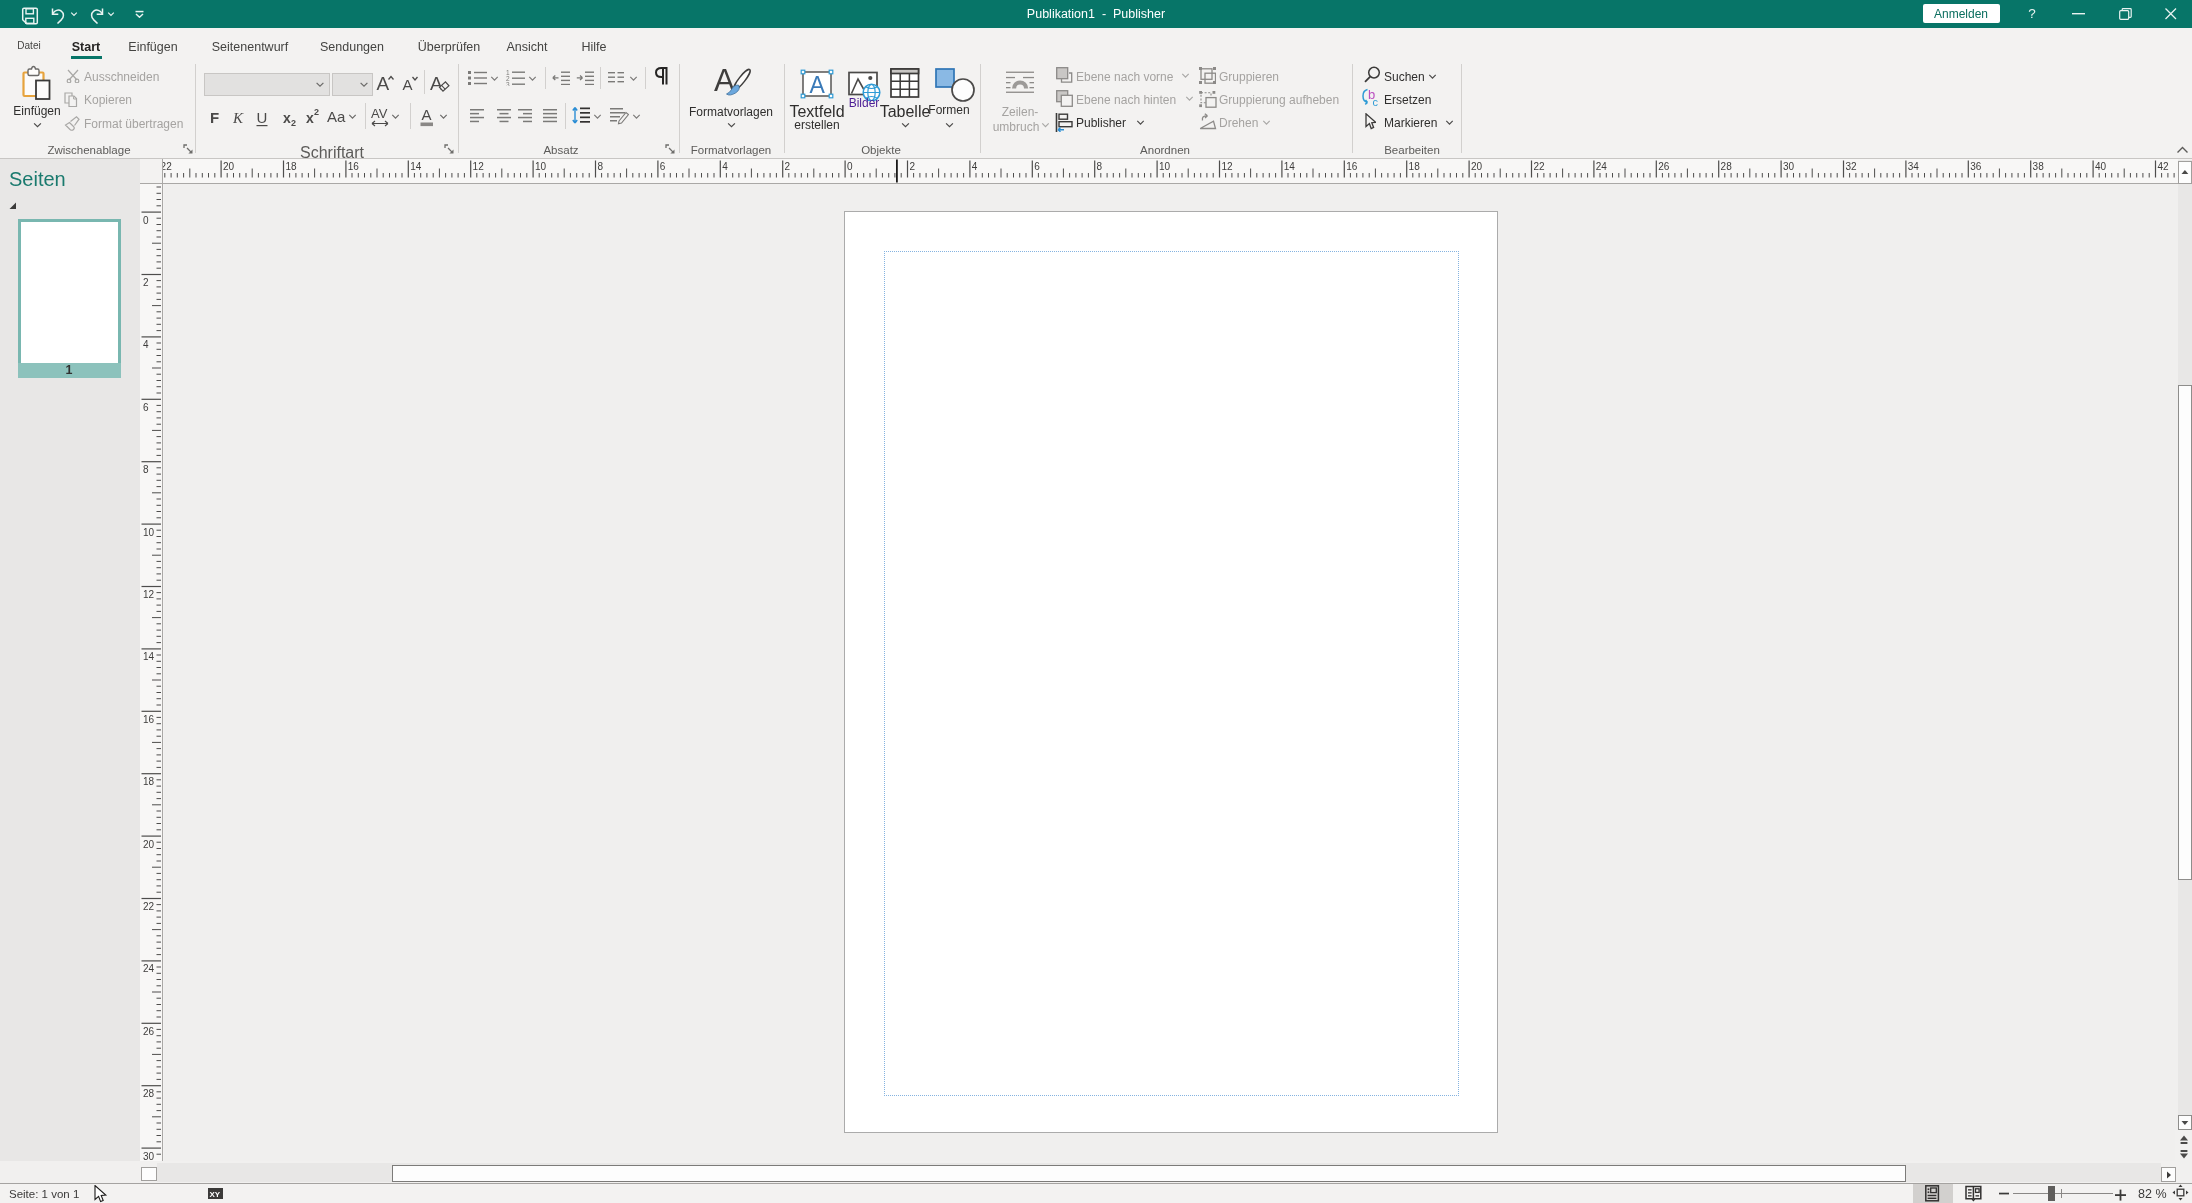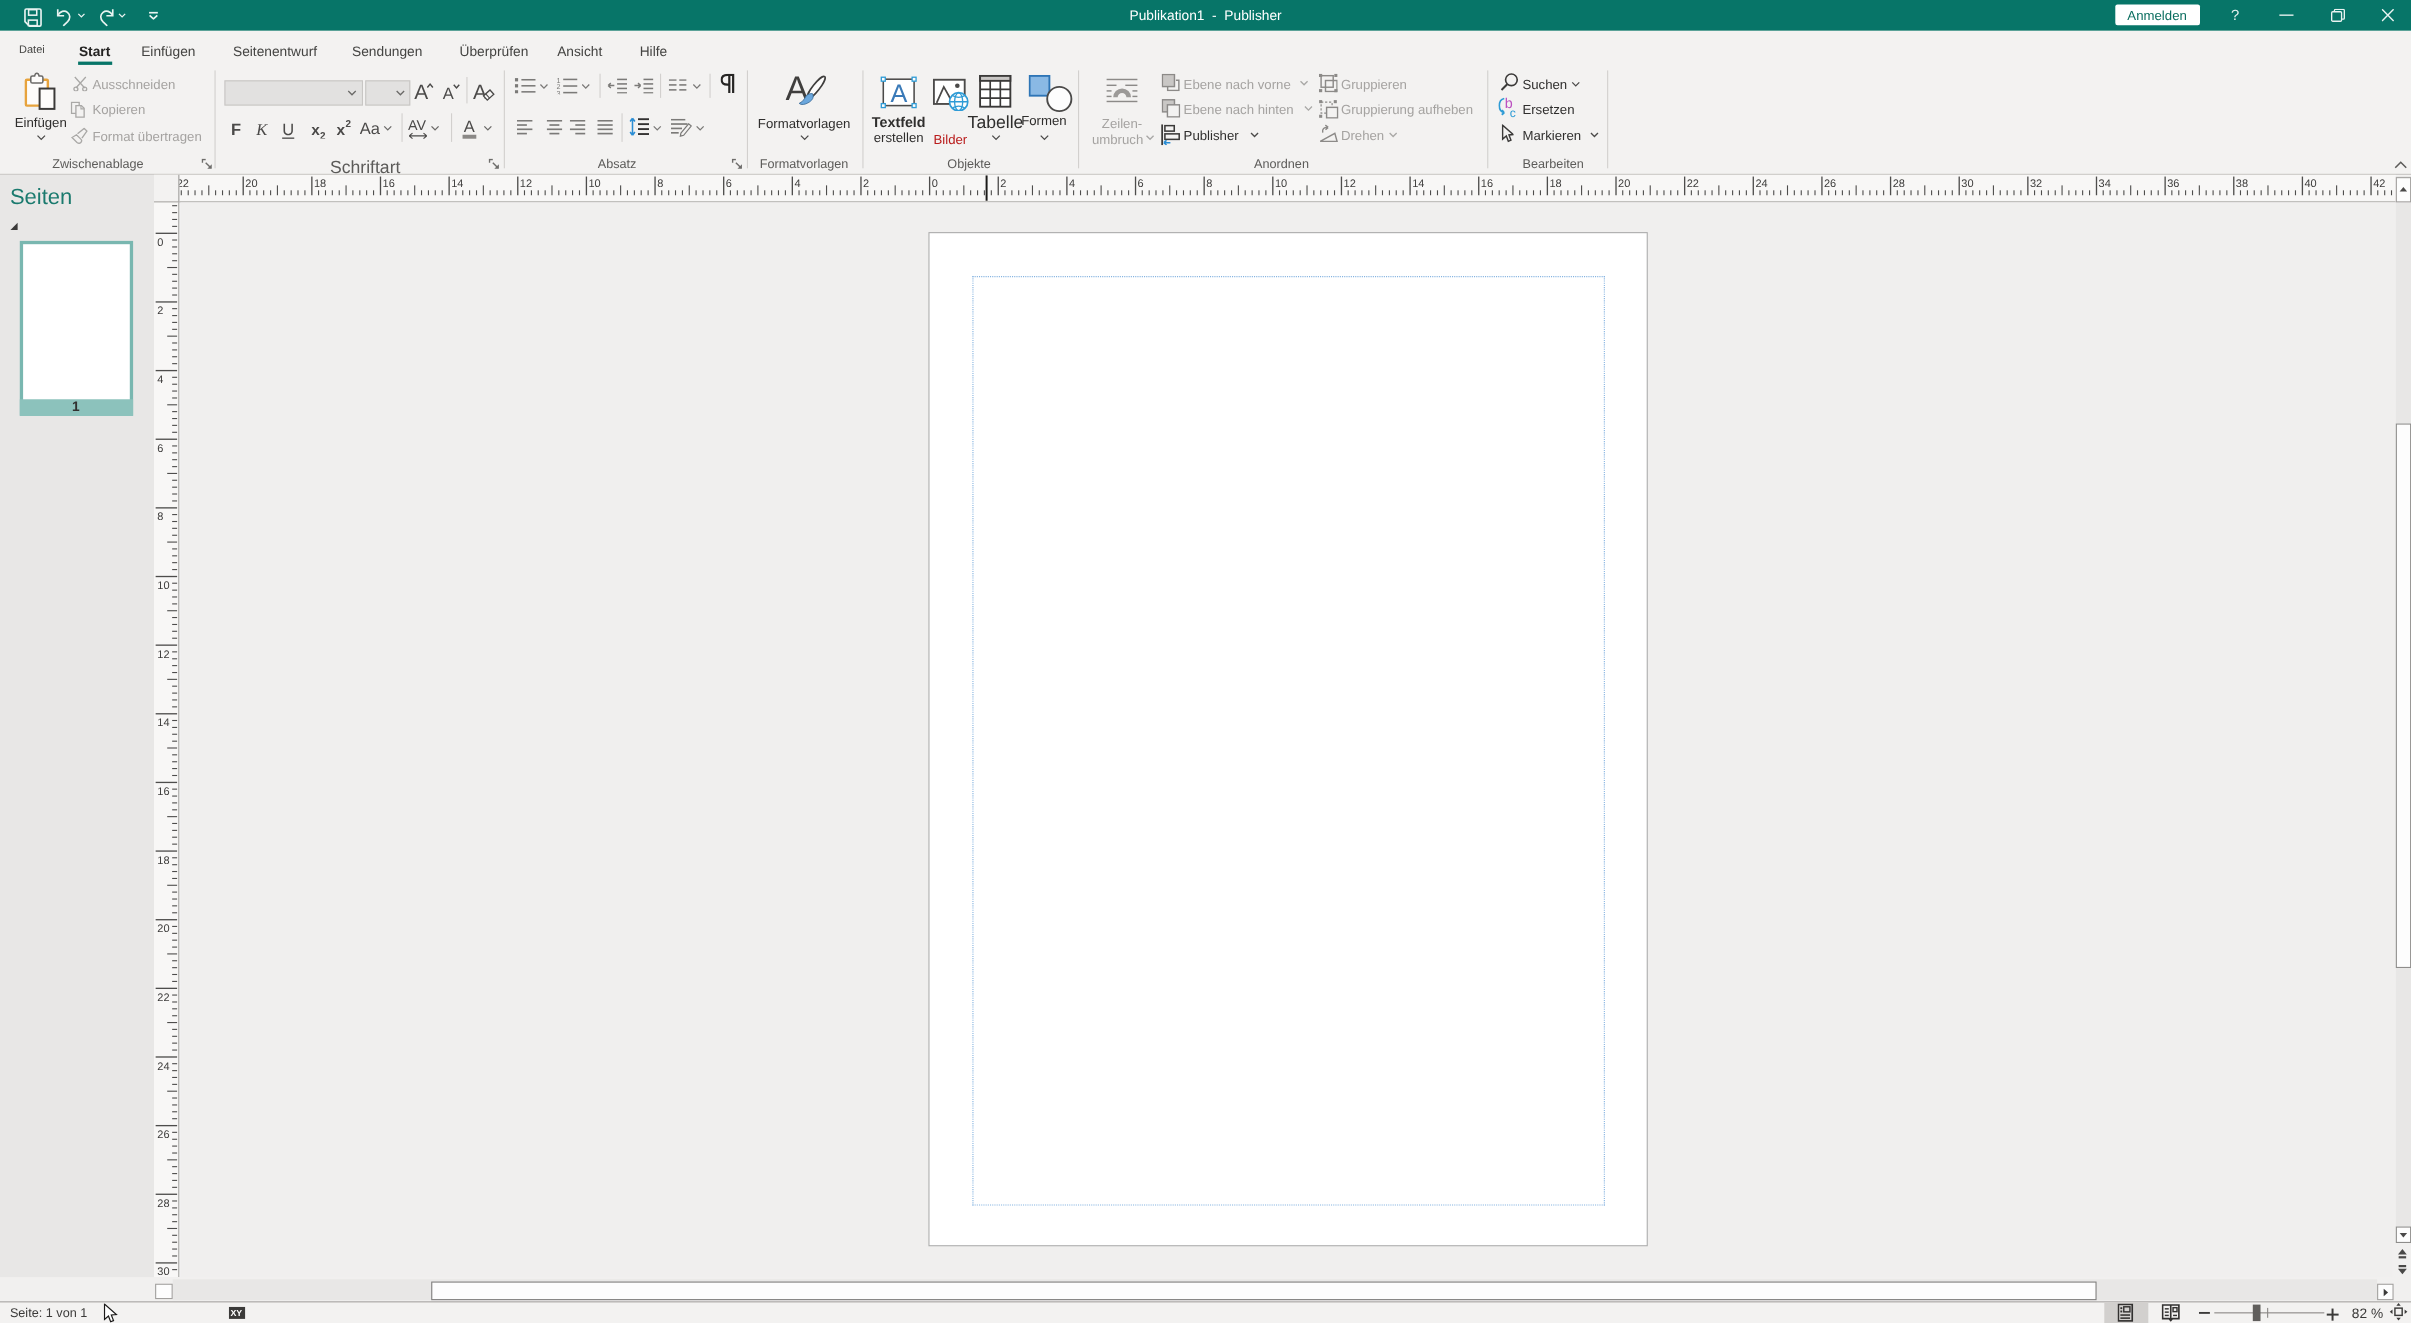--- a/index.html
+++ b/index.html
@@ -286,31 +286,31 @@
       <path d="M1.1 1.3 L4.5 4.7 L7.9 1.3" fill="none" stroke="#4b4a49" stroke-width="1.2"></path>
     </svg>
 <svg style="position:absolute;left:800px;top:69px" width="35" height="30" viewBox="0 0 35 30">
       <rect x="3" y="3" width="28" height="24" fill="#fff" stroke="#4b4a49" stroke-width="1.4"></rect>
 <text x="9.5" y="24" font-size="23" fill="#3a7ab8" font-family="Liberation Sans">A</text>
 <rect x="1.2" y="1.2" width="3.6" height="3.6" fill="#fdfdfd" stroke="#2e9bd6" stroke-width="1.2"></rect>
       <rect x="29.2" y="1.2" width="3.6" height="3.6" fill="#fdfdfd" stroke="#2e9bd6" stroke-width="1.2"></rect>
       <rect x="1.2" y="25.2" width="3.6" height="3.6" fill="#fdfdfd" stroke="#2e9bd6" stroke-width="1.2"></rect>
       <rect x="29.2" y="25.2" width="3.6" height="3.6" fill="#fdfdfd" stroke="#2e9bd6" stroke-width="1.2"></rect>
     </svg>
-<div style="position:absolute;left:817px;top:103px;transform:translateX(-50%);font-size:13px;color:#2f2e2d;white-space:nowrap;font-weight:bold;">Textfeld</div>
+<div style="position:absolute;left:817px;top:103px;transform:translateX(-50%);font-size:16px;color:#2f2e2d;white-space:nowrap;">Textfeld</div>
 <div style="position:absolute;left:817px;top:118px;transform:translateX(-50%);font-size:12px;color:#2f2e2d;white-space:nowrap;">erstellen</div>
 <svg style="position:absolute;left:848px;top:67px" width="34" height="34" viewBox="0 0 34 34">
       <rect x="1" y="5.5" width="28" height="22" fill="#fff" stroke="#4b4a49" stroke-width="1.7"></rect>
 <circle cx="22.3" cy="11" r="2.1" fill="#4b4a49"></circle>
 <path d="M3.5 26.5 L10 12 L17.8 26" fill="none" stroke="#4b4a49" stroke-width="1.6"></path>
 <circle cx="23.5" cy="25.5" r="8.3" fill="#fdfdfd" stroke="#2e9bd6" stroke-width="1.5"></circle>
 <path d="M15.4 25.5 L31.6 25.5 M18 20 Q23.5 23 29 20 M18 31 Q23.5 28 29 31" stroke="#2e9bd6" stroke-width="1.2" fill="none"></path>
 <ellipse cx="23.5" cy="25.5" rx="3.7" ry="8" fill="none" stroke="#2e9bd6" stroke-width="1.2"></ellipse>
     </svg>
-<div style="position:absolute;left:864px;top:120px;transform:translateX(-50%);font-size:12px;color:#b91c1c;white-space:nowrap;">Bilder</div>
+<div style="position:absolute;left:864px;top:96px;transform:translateX(-50%);font-size:12px;color:#4c1d95;white-space:nowrap;">Bilder</div>
 <svg style="position:absolute;left:890px;top:68px" width="30" height="31" viewBox="0 0 30 31">
       <rect x="1" y="1" width="27.5" height="28" fill="#fff" stroke="#3b3a39" stroke-width="1.7"></rect>
 <rect x="1" y="1" width="27.5" height="4.5" fill="#c8c6c4" stroke="#3b3a39" stroke-width="1.7"></rect>
 <path d="M1 13.3 L28.5 13.3 M1 21.2 L28.5 21.2 M10.2 5.5 L10.2 29 M19.4 5.5 L19.4 29" stroke="#3b3a39" stroke-width="1.5"></path>
     </svg>
 <div style="position:absolute;left:905px;top:103px;transform:translateX(-50%);font-size:16px;color:#2f2e2d;white-space:nowrap;">Tabelle</div>
 <svg style="position:absolute;left:901px;top:122px" width="9" height="6" viewBox="0 0 9 6">
       <path d="M1.1 1.3 L4.5 4.7 L7.9 1.3" fill="none" stroke="#4b4a49" stroke-width="1.2"></path>
     </svg>
 <svg style="position:absolute;left:935px;top:68px" width="41" height="34" viewBox="0 0 41 34">

